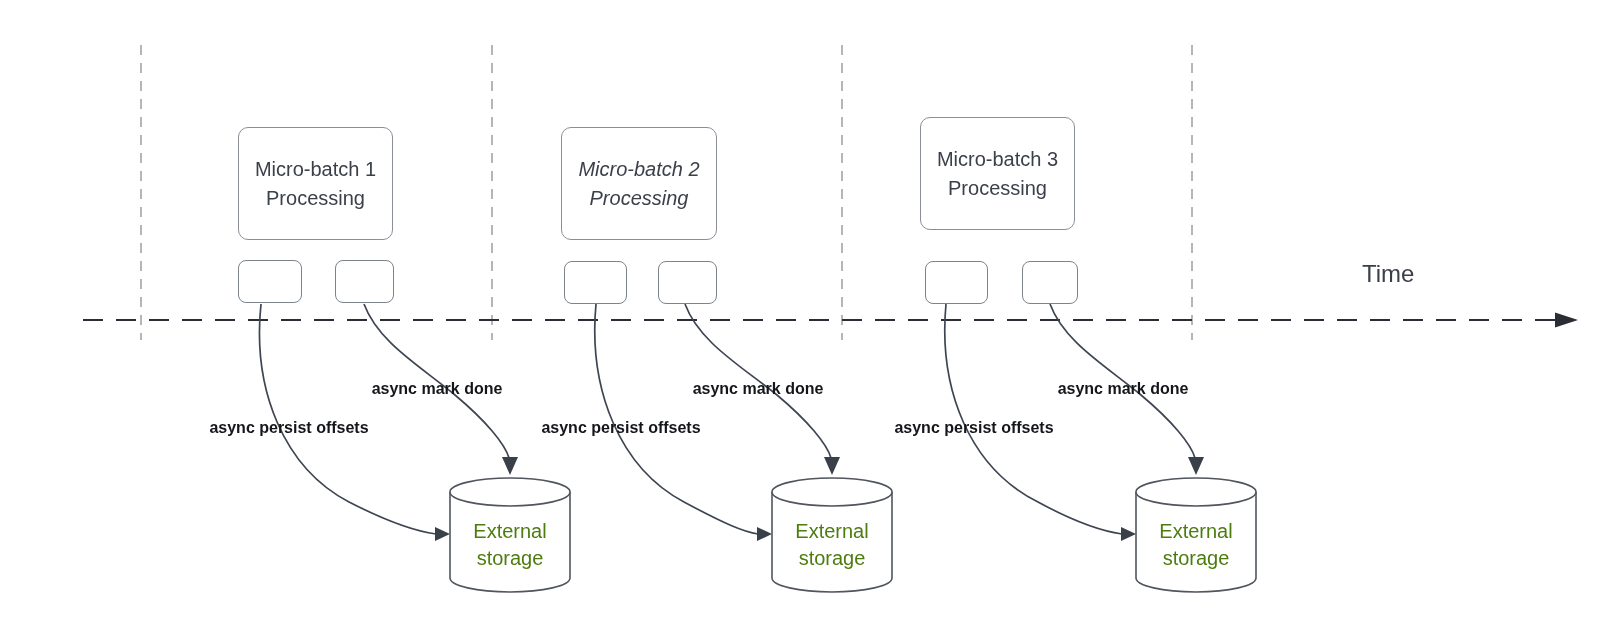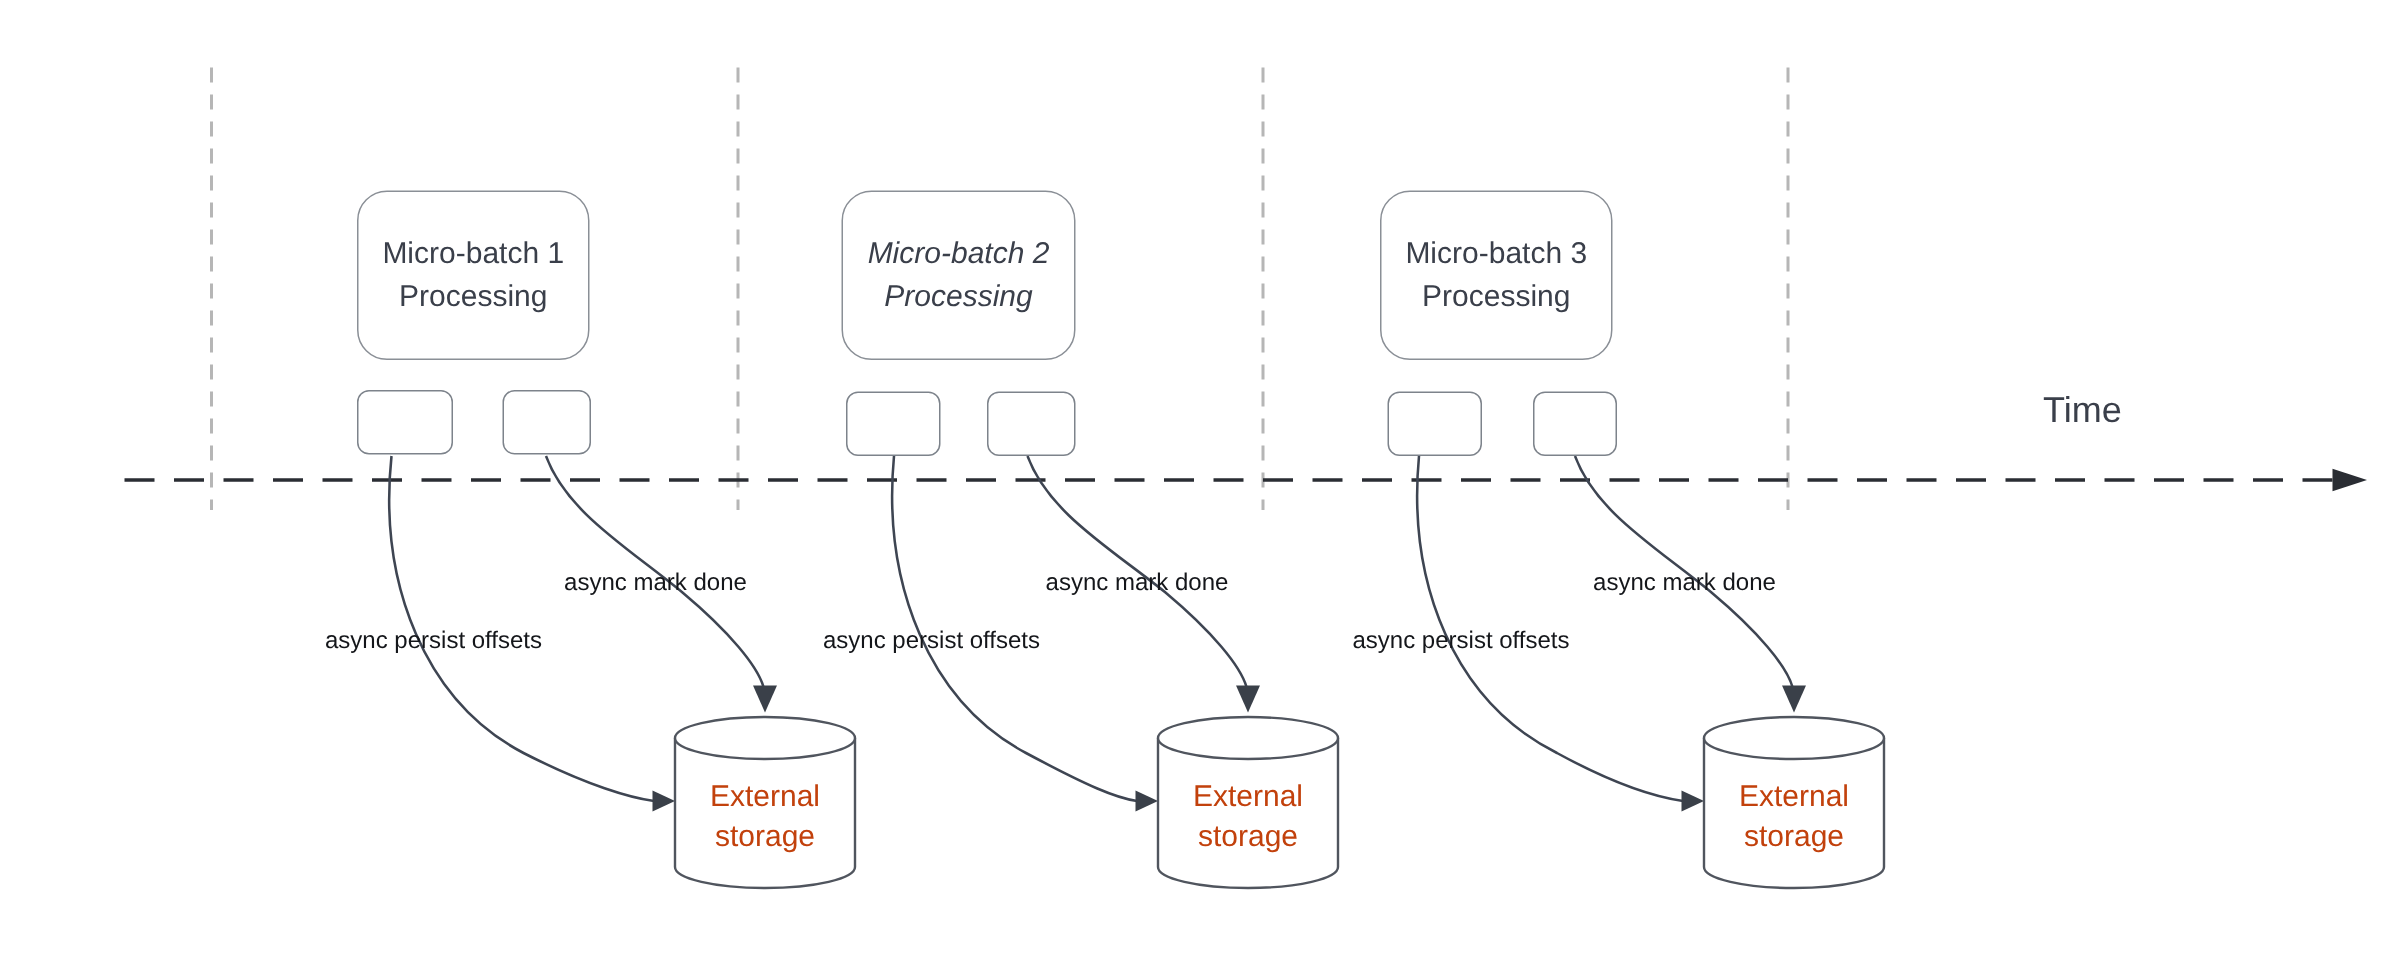--- a/index.html
+++ b/index.html
@@ -9,47 +9,47 @@
     background:#ffffff;
     font-family:"Liberation Sans", sans-serif;
     overflow:hidden;
   }
   .linework{position:absolute;left:0;top:0;}
   .proc-box{
     position:absolute;
     width:155px;height:113px;
     background:#ffffff;
     border:1.5px solid #8a8f96;
-    border-radius:20px;
+    border-radius:10px;
     display:flex;flex-direction:column;
     align-items:center;justify-content:center;
     font-size:20px;line-height:29px;
     color:#3a3f4a;text-align:center;
     box-sizing:border-box;
   }
   .mini-box{
     position:absolute;
     height:43px;
     background:#ffffff;
     border:1.5px solid #7d838b;
     border-radius:8px;
     box-sizing:border-box;
   }
   .async-label{
     position:absolute;
-    font-size:16px;font-weight:normal;
+    font-size:16px;font-weight:bold;
     color:#14161a;
     white-space:nowrap;
     text-align:center;
   }
   .storage-label{
     position:absolute;
     width:120px;
     font-size:20px;line-height:27px;
-    color:#c2410c;text-align:center;
+    color:#4d7c0f;text-align:center;
   }
   .time-label{
     position:absolute;
     font-size:24px;color:#3a3f4a;
     white-space:nowrap;
   }
 </style>
 </head>
 <body>
 
@@ -127,21 +127,21 @@
   </div>
   <div class="mini-box" style="left:564px;top:261px;width:63px;"></div>
   <div class="mini-box" style="left:658px;top:261px;width:59px;"></div>
   <div class="async-label" style="left:537px;top:419px;width:168px;">async persist offsets</div>
   <div class="async-label" style="left:688px;top:380px;width:140px;">async mark done</div>
   <div class="storage-label" style="left:772px;top:518px;">
     <div>External</div>
     <div>storage</div>
   </div>
 
-  <div class="proc-box" style="left:920px;top:127px;text-align:right;">
+  <div class="proc-box" style="left:920px;top:117px;text-align:right;">
     <div>Micro-batch 3</div>
     <div>Processing</div>
   </div>
   <div class="mini-box" style="left:925px;top:261px;width:63px;"></div>
   <div class="mini-box" style="left:1022px;top:261px;width:56px;"></div>
   <div class="async-label" style="left:890px;top:419px;width:168px;">async persist offsets</div>
   <div class="async-label" style="left:1053px;top:380px;width:140px;">async mark done</div>
   <div class="storage-label" style="left:1136px;top:518px;">
     <div>External</div>
     <div>storage</div>

